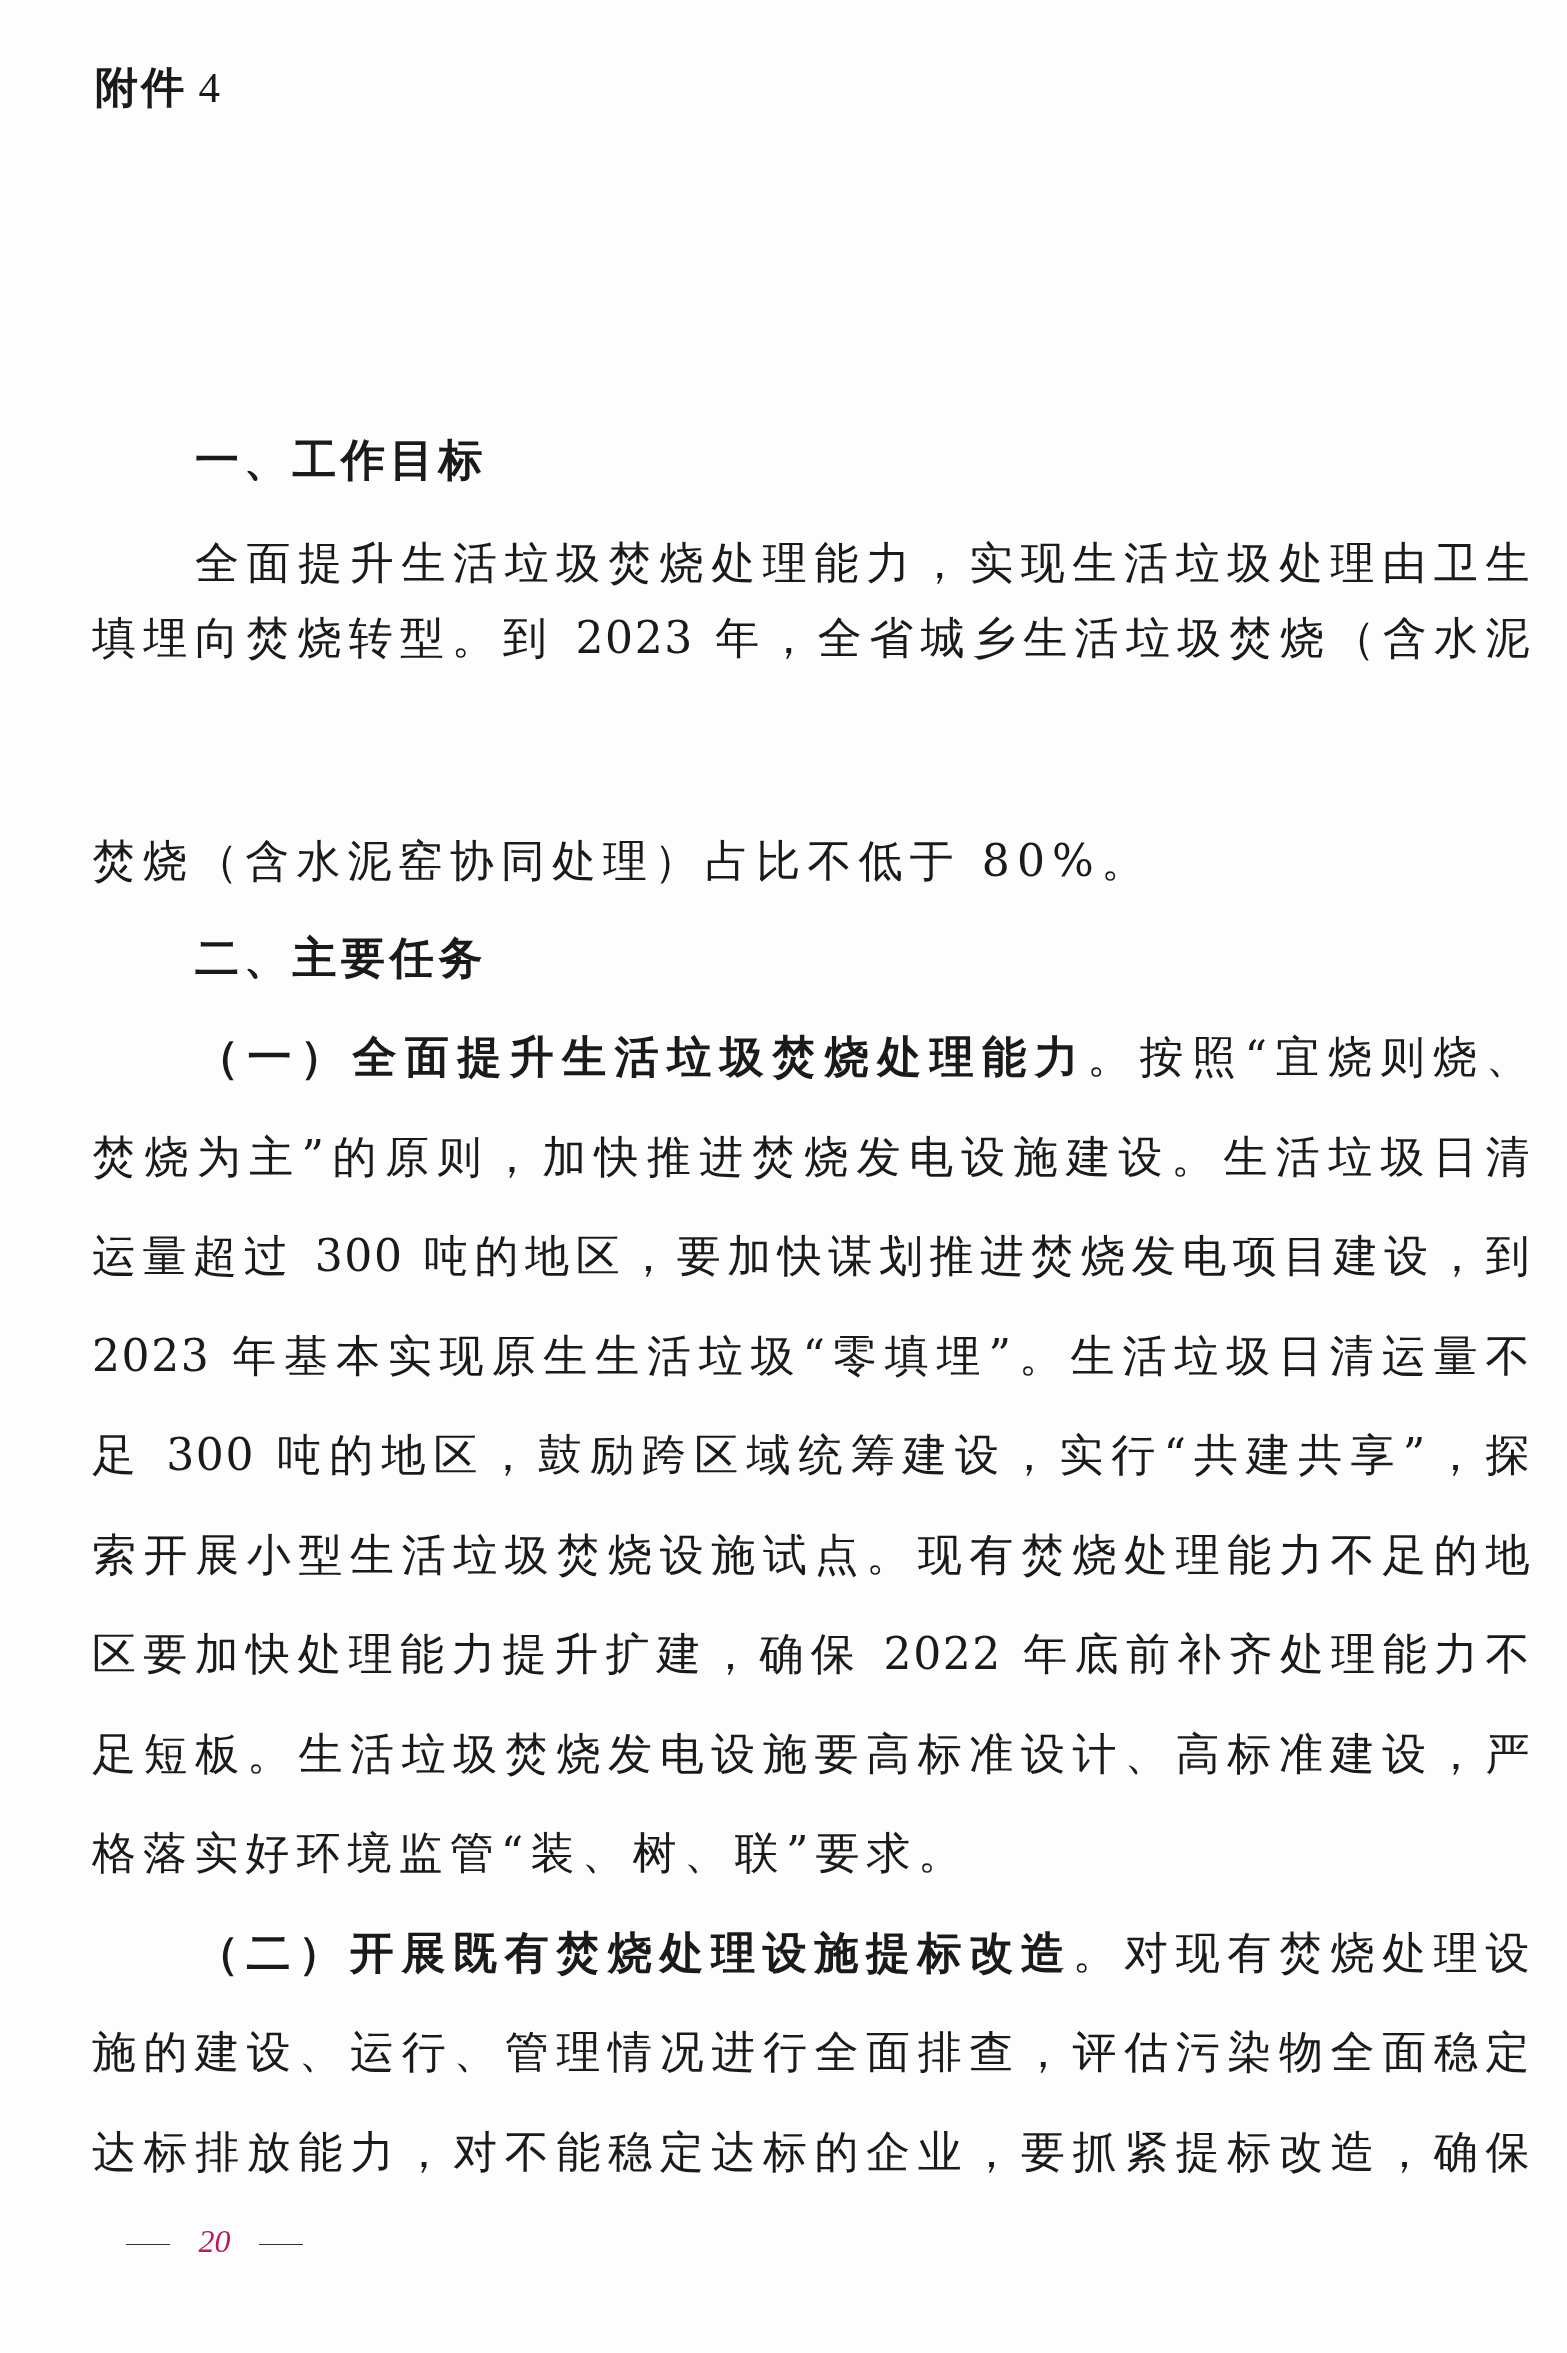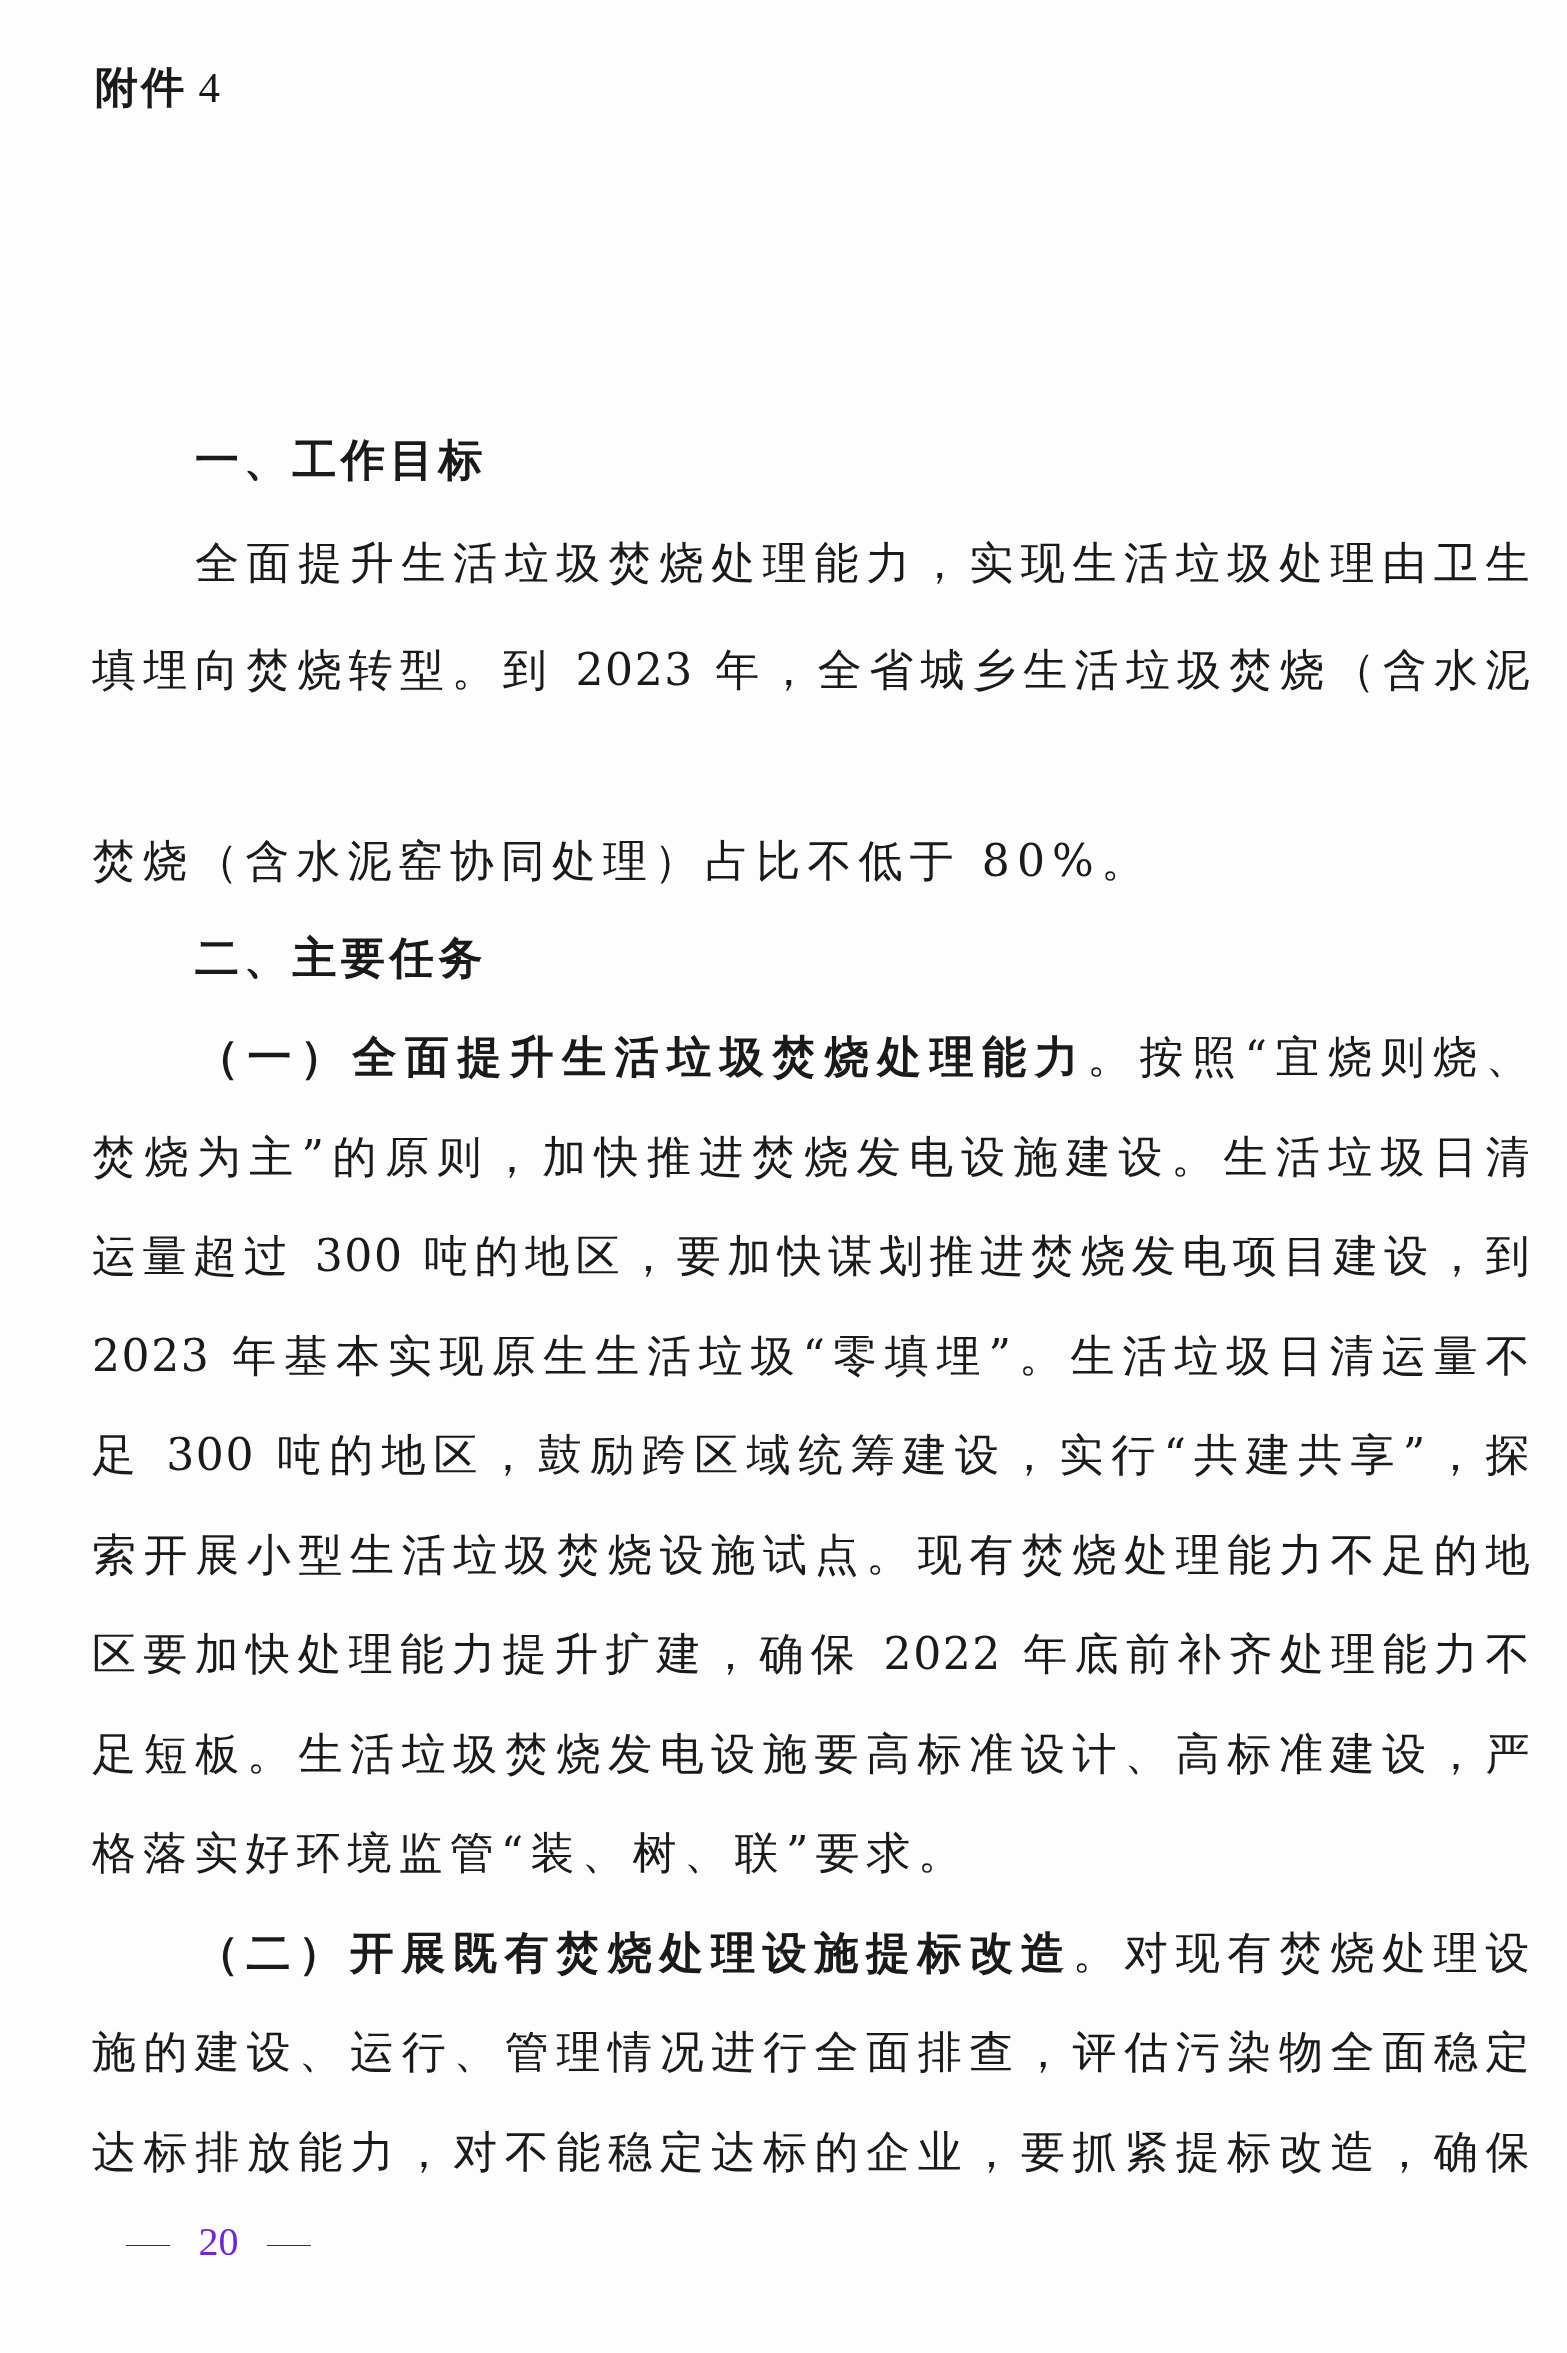--- a/index.html
+++ b/index.html
@@ -73,40 +73,41 @@
     font-family: "DejaVu Sans", "Liberation Sans", sans-serif;
     font-weight: bold;
   }
 
   .page-number {
     position: absolute;
     left: 126px;
     top: 2216px;
     height: 51px;
     line-height: 51px;
-    font-size: 40px;
+    font-size: 32px;
     font-family: "Liberation Serif", "DejaVu Serif", serif;
     white-space: nowrap;
-    color: #6d28d9;
+    color: #be185d;
+    font-style: italic;
   }
   .page-number .dash { display: inline-block; width: 44px; border-top: 1.6px solid #333; vertical-align: middle; }
   .page-number .pg { margin: 0 28.4px; }
 </style>
 </head>
 <body>
 
 <div class="page">
 
   <div class="attachment-label"><span>附件</span><span class="num">4</span></div>
 
 
   <div class="line indent" style="top:513px">全面提升生活垃圾焚烧处理能力，实现生活垃圾处理由卫生</div>
 
   <div class="line heading indent" style="top:410px">一、工作目标</div>
-  <div class="line" style="top:620px">填埋向焚烧转型。到 2023 年，全省城乡生活垃圾焚烧（含水泥</div>
+  <div class="line" style="top:588px">填埋向焚烧转型。到 2023 年，全省城乡生活垃圾焚烧（含水泥</div>
   <div class="line last" style="top:811px">焚烧（含水泥窑协同处理）占比不低于 80%。</div>
 
   <div class="line heading indent" style="top:908px">二、主要任务</div>
 
   <div class="line" style="top:1107px">焚烧为主”的原则，加快推进焚烧发电设施建设。生活垃圾日清</div>
   <div class="line indent" style="top:1007px"><span class="bold">（一）全面提升生活垃圾焚烧处理能力</span><span>。按照“宜烧则烧、</span></div>
   <div class="line" style="top:1206px">运量超过 300 吨的地区，要加快谋划推进焚烧发电项目建设，到</div>
   <div class="line" style="top:1306px">2023 年基本实现原生生活垃圾“零填埋”。生活垃圾日清运量不</div>
   <div class="line" style="top:1405px">足 300 吨的地区，鼓励跨区域统筹建设，实行“共建共享”，探</div>
   <div class="line" style="top:1505px">索开展小型生活垃圾焚烧设施试点。现有焚烧处理能力不足的地</div>

